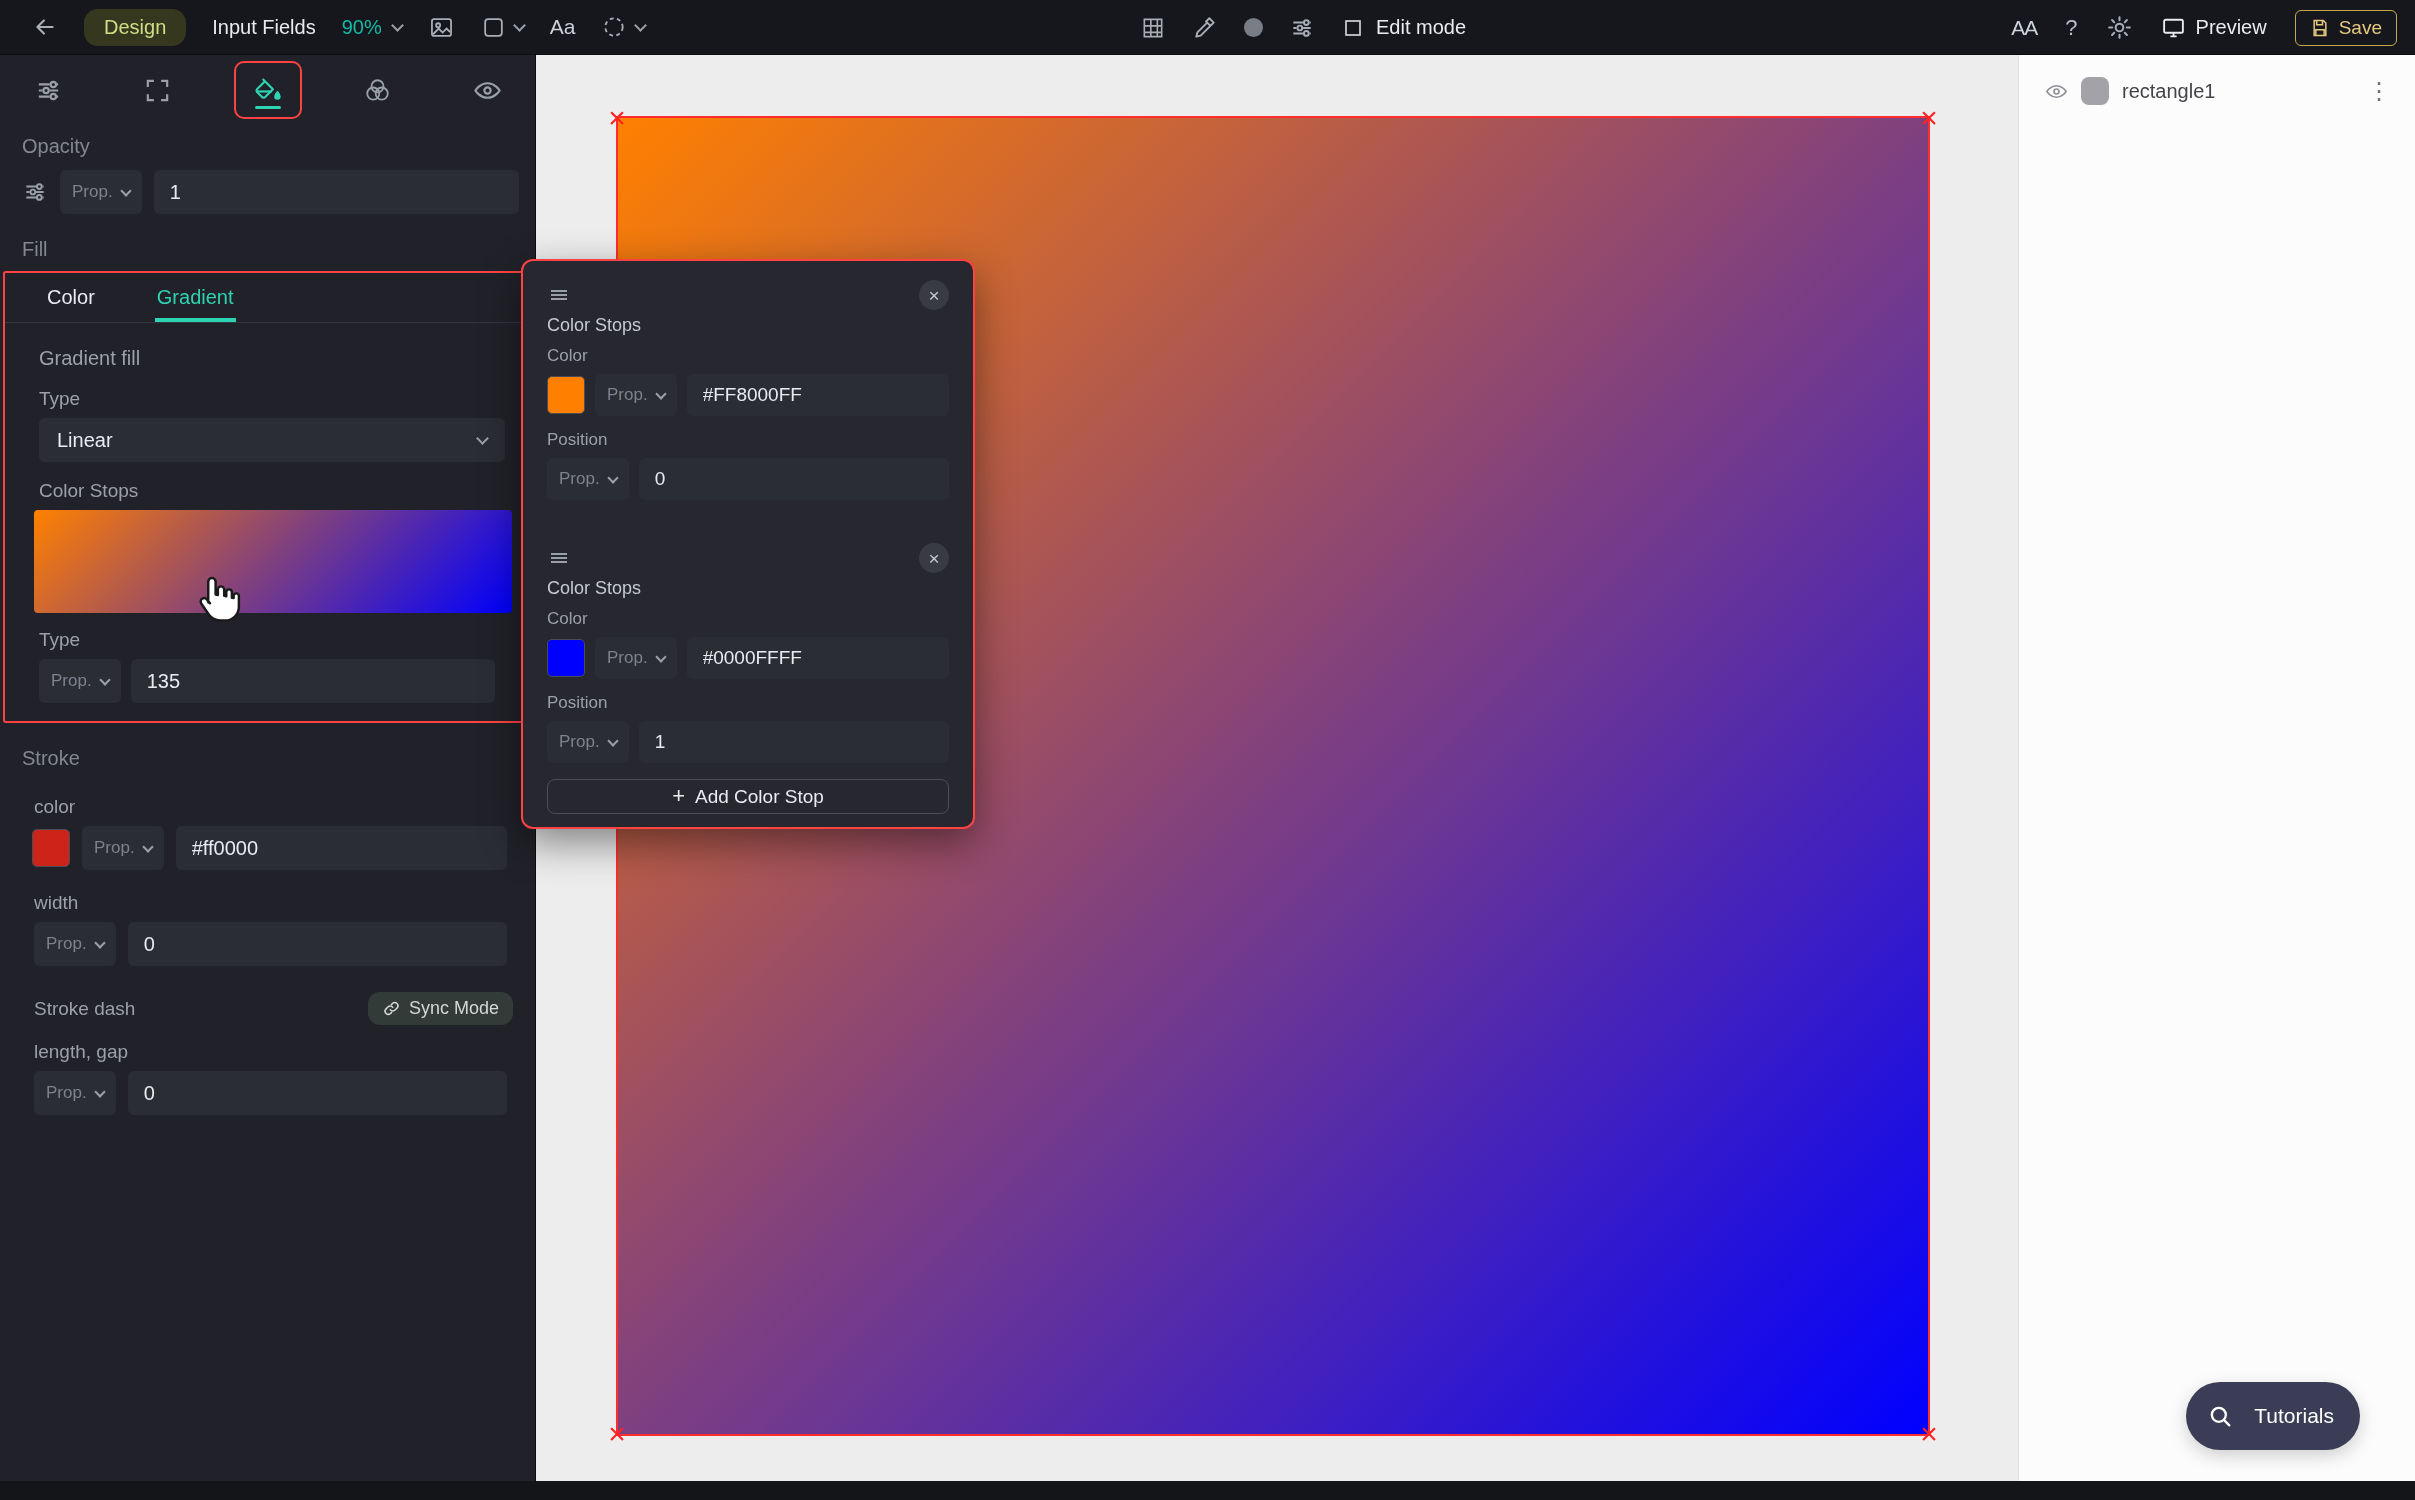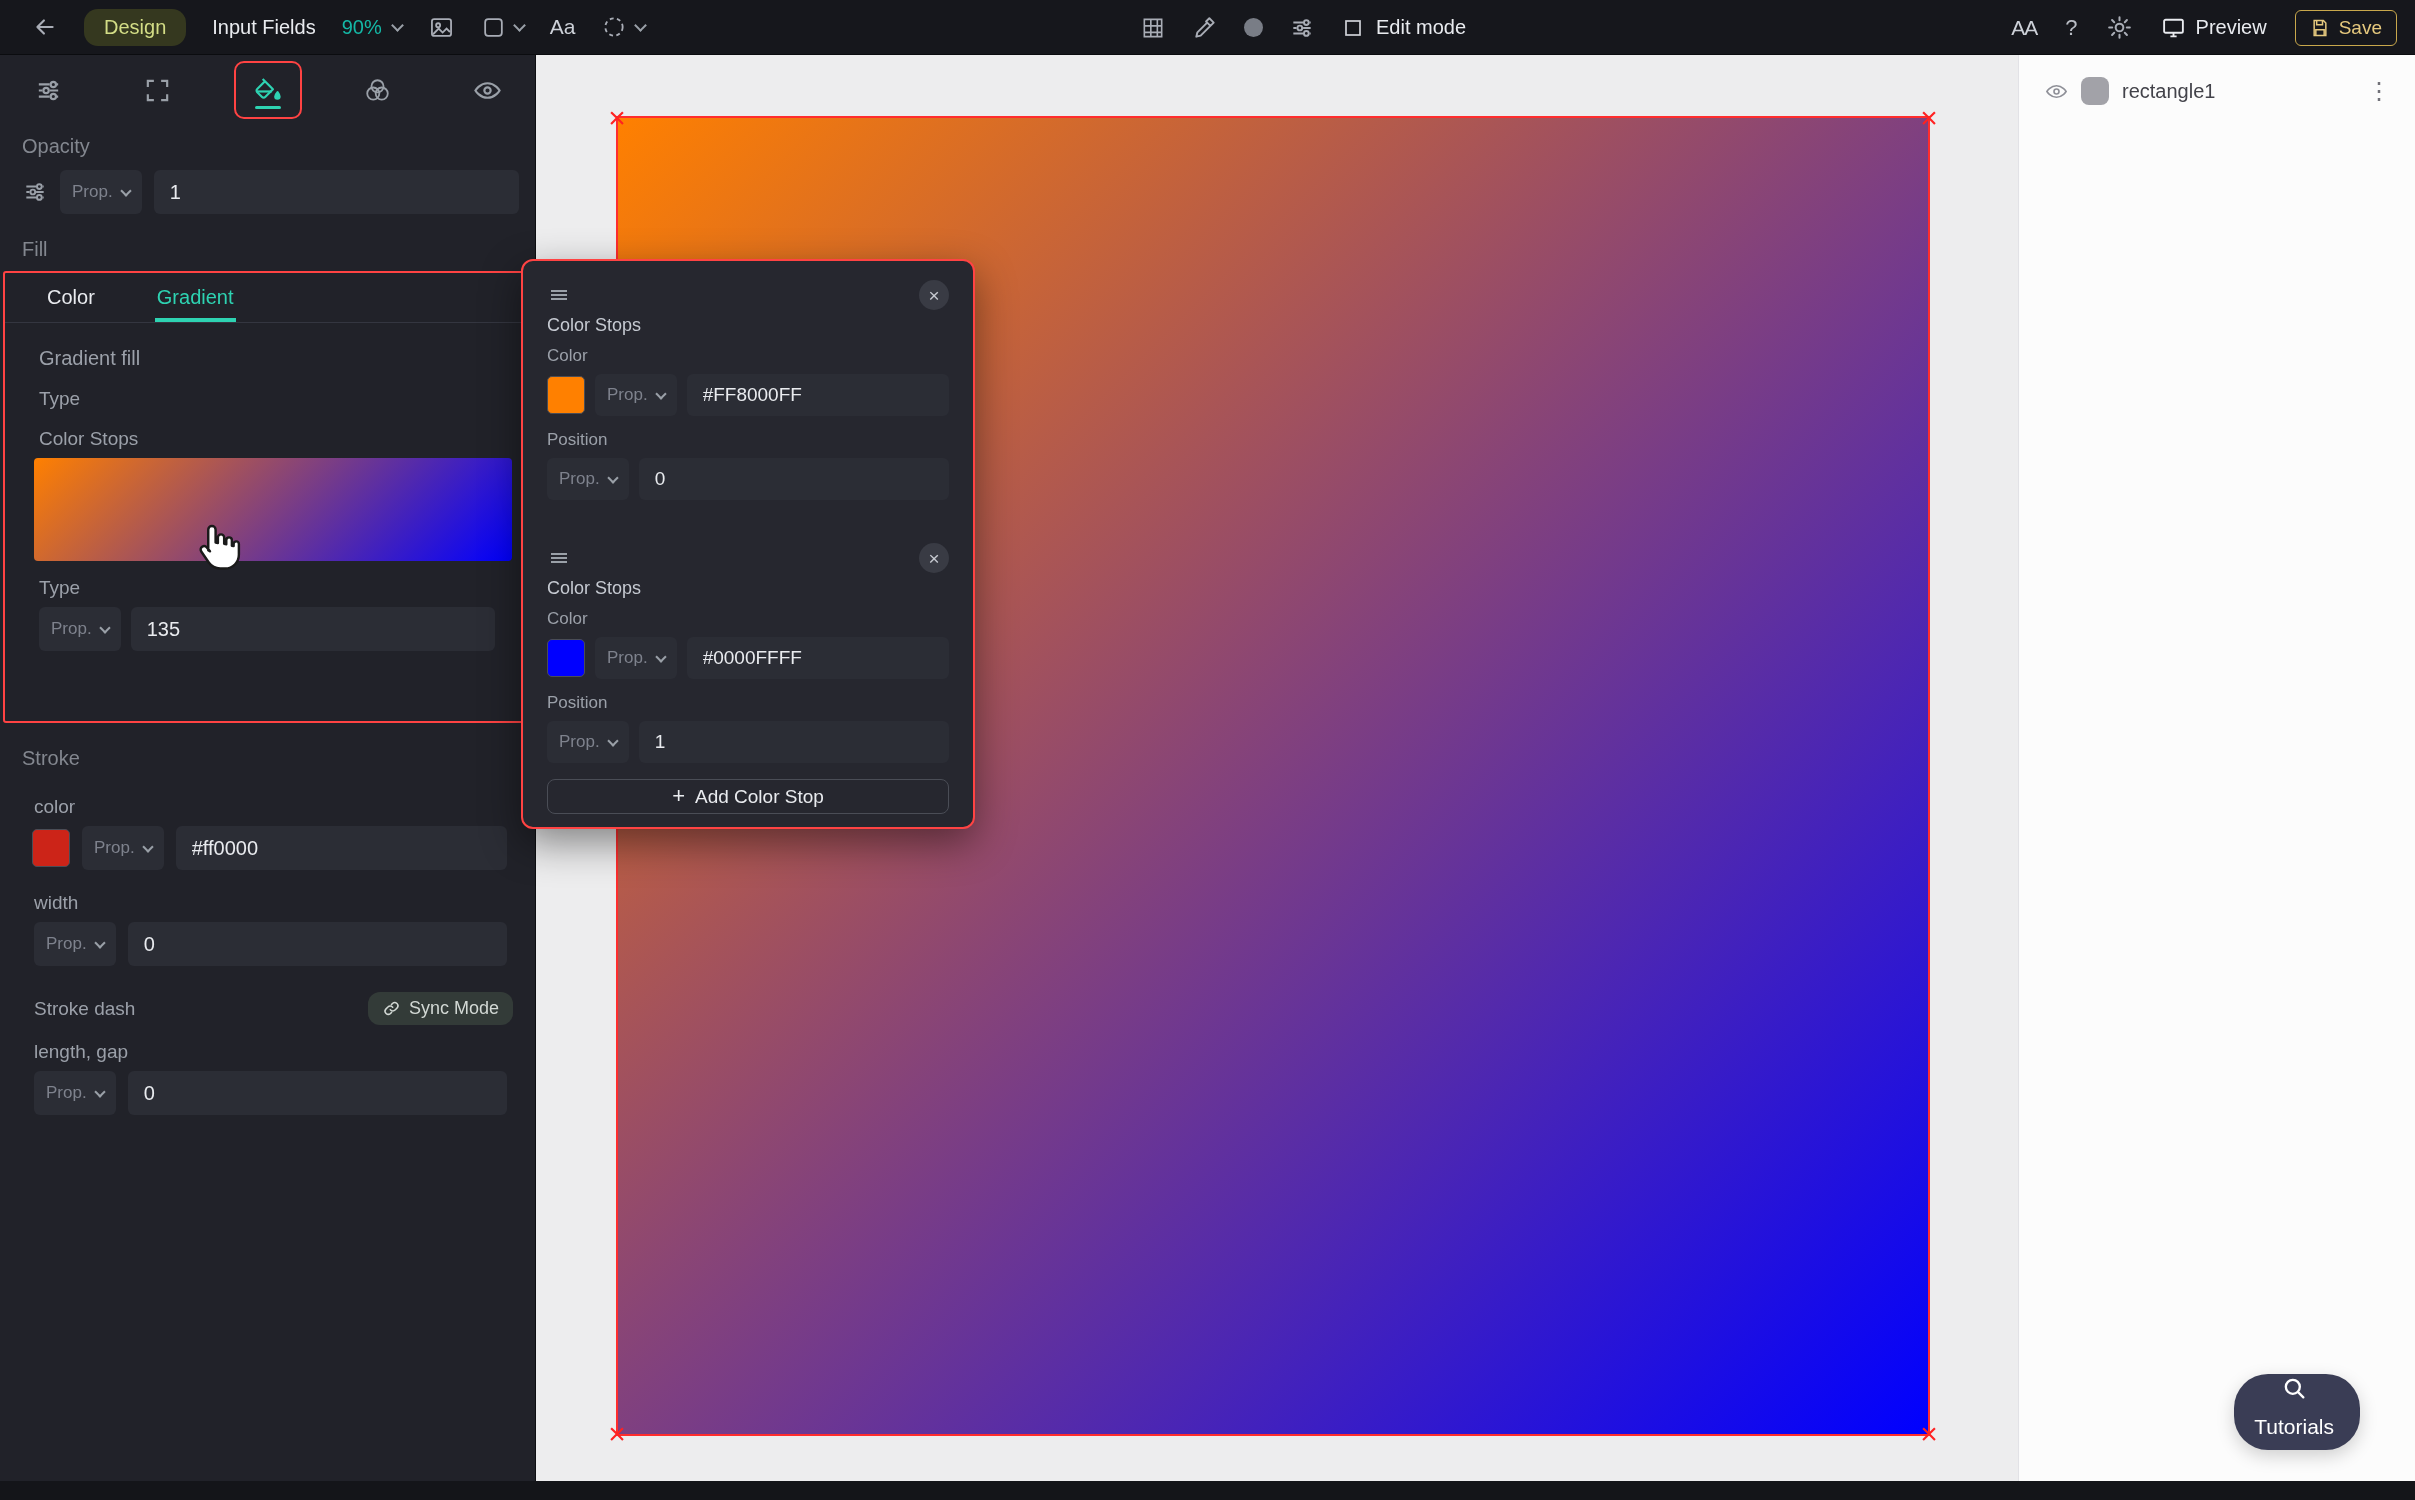--- a/index.html
+++ b/index.html
@@ -114,23 +114,23 @@
     position:absolute; left:2018px; top:55px; width:397px; bottom:0;
     background:#fcfcfc; border-left:1px solid #e2e2e6; z-index:10;
   }
   .layer-row { display:flex; align-items:center; gap:13px; margin:14px 12px 0 14px; padding:8px 12px; border-radius:8px; cursor:pointer; }
   .layer-eye { color:#8f9098; background:none; border:none; display:flex; }
   .layer-swatch { width:28px; height:28px; border-radius:8px; background:#a2a2a8; flex:0 0 auto; }
   .layer-name { color:#43434a; font-size:20px; flex:1 1 auto; }
   .layer-dots { color:#717178; font-size:24px; background:none; border:none; font-family:inherit; }
 
   .tutorials-btn {
-    position:absolute; right:55px; bottom:50px; height:76px; padding:0 26px 0 20px;
+    position:absolute; right:55px; bottom:50px; height:68px; padding:0 26px 0 20px;
     background:#3a3d55; border:none; border-radius:34px; color:#fff; font-size:21px;
-    display:flex; align-items:center; gap:13px; z-index:25; box-shadow:0 6px 18px rgba(0,0,0,.18); font-family:inherit;flex-direction:column;
+    display:flex; align-items:center; gap:20px; z-index:25; box-shadow:0 6px 18px rgba(0,0,0,.18); font-family:inherit;
   }
 
   .footer-strip { position:absolute; left:0; right:0; bottom:0; height:19px; background:#141519; z-index:50; }
 </style>
 </head>
 <body>
 
 <div class="app">
 
   <header class="topbar">
@@ -279,20 +279,24 @@
 
     <div class="sec-label" style="margin-top:24px;">Fill</div>
 
     <div class="fill-box">
       <div class="fill-tabs">
         <button class="fill-tab"><span>Color</span></button>
         <button class="fill-tab active"><span>Gradient</span></button>
       </div>
       <div class="gradient-fill-label">Gradient fill</div>
       <div class="fld-label type-label">Type</div>
+      <button class="linear-select">
+        <span>Linear</span>
+        <i class="chev"></i>
+      </button>
       <div class="fld-label cstops-label">Color Stops</div>
       <div class="gradient-wrap">
         <button class="gradient-bar" style="background: linear-gradient(135deg, rgb(255, 128, 0), rgb(0, 0, 255));"></button>
         <svg class="hand-cursor" viewBox="0 0 32 32" width="56" height="56">
           <path fill="#ffffff" stroke="#1a1a1a" stroke-width="1.4" stroke-linejoin="round" d="M11 19.5V7.8c0-1.2.9-2.1 2.1-2.1s2.1.9 2.1 2.1v7.4l1.3.2v-3.1c0-1 .8-1.8 1.8-1.8s1.8.8 1.8 1.8v3.6l1.2.2v-2.3c0-.9.7-1.6 1.6-1.6s1.6.7 1.6 1.6v3.2l1 .2v-1.2c0-.8.7-1.5 1.5-1.5s1.5.7 1.5 1.5v6.2c0 4.3-3.5 7.8-7.8 7.8h-2.9c-2.6 0-5-1.3-6.5-3.4l-4.3-6.3c-.6-.9-.4-2.1.5-2.7.9-.6 2-.4 2.7.4l1.8 2.2z"></path>
         </svg>
       </div>
       <div class="fld-label angle-label">Type</div>
       <div class="angle-row">
         <button class="prop-select">

